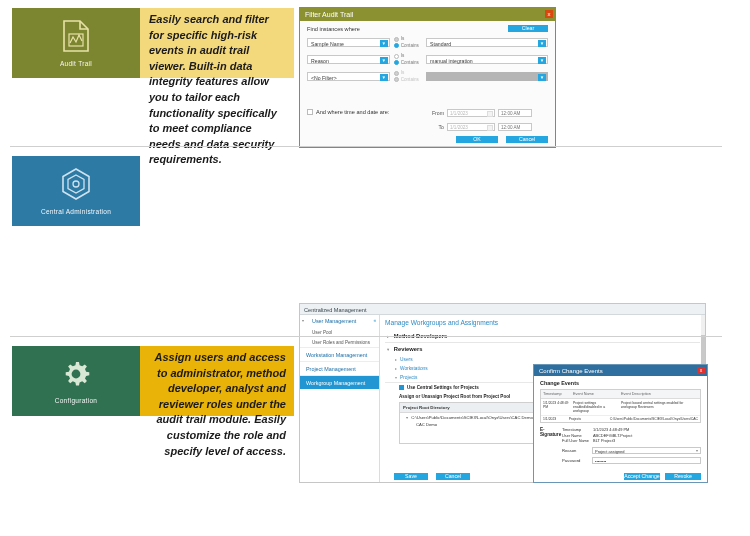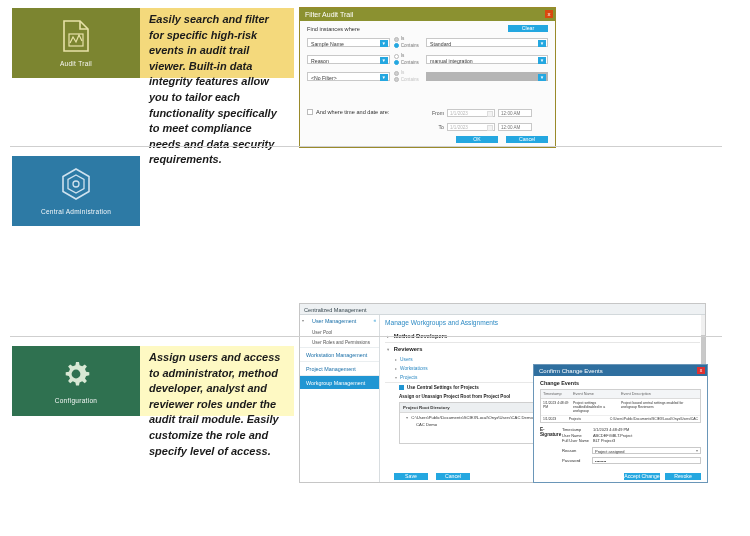--- a/index.html
+++ b/index.html
@@ -22,21 +22,21 @@
   .tile .ico { display:block; }
   .tile .tlabel { font-size:6.5px; letter-spacing:.3px; margin-top:3px; opacity:.95; }
   .blurb { flex:1; padding:4px 8px 4px 9px; font-size:11px; line-height:1.42;
            font-style:italic; font-weight:bold; color:#1b1b1b; }
 
   .s1 .tile { background:#7c8530; }
   .s1 .blurb { background:#f4d97c; }
   .s2 .tile { background:#2d7aa5; }
   .s2 .blurb { background:#a8cbe3; }
   .s3 .tile { background:#2f7150; }
-  .s3 .blurb { background:#fef9c3; }
+  .s3 .blurb { background:#eab308;text-align:right; }
 
   .seprule { position:absolute; left:10px; width:712px; height:1px; background:#cfcfcf; }
 
   
   .appwin { position:absolute; background:#ffffff; border:1px solid #c6c6c6;
             overflow:hidden; }
 
   
   #filter-dialog { left:299px; top:7px; width:257px; height:141px;
                    border:1px solid #9a8a2a; background:#fbfbfb; }

